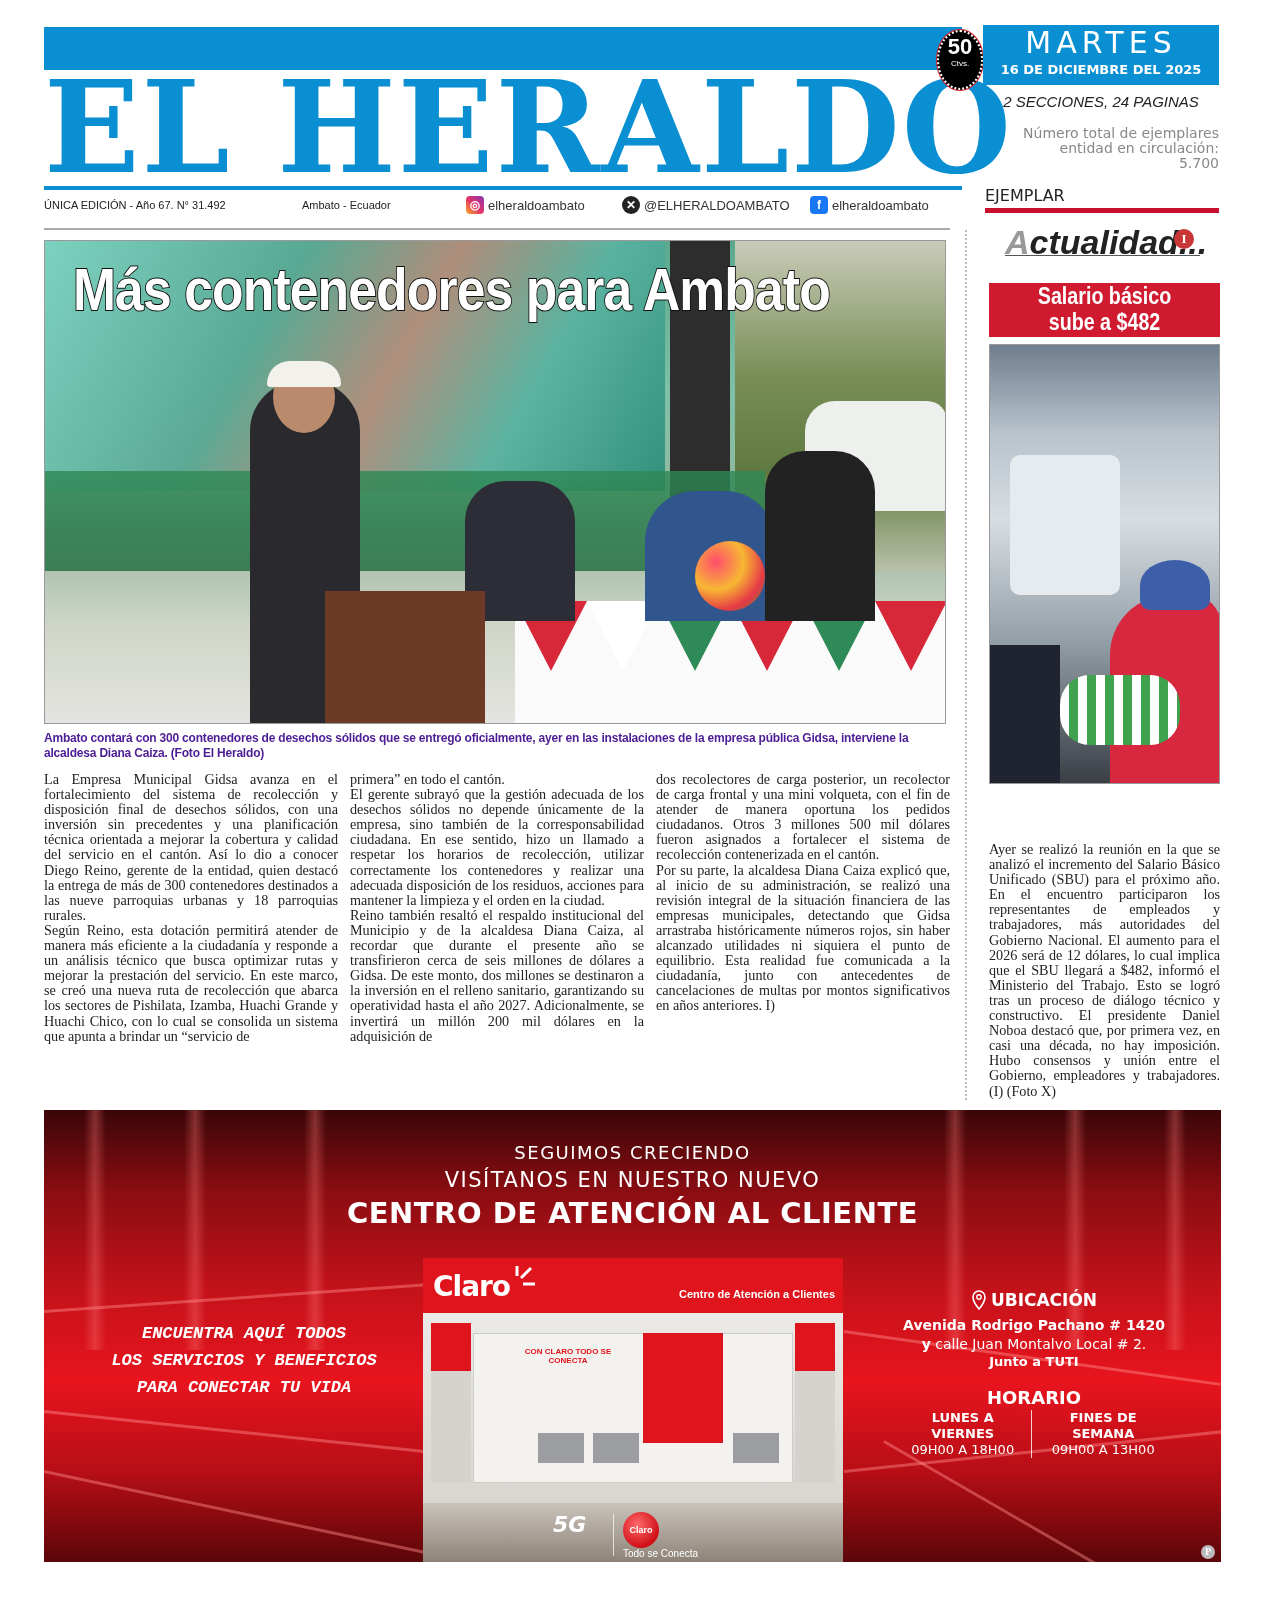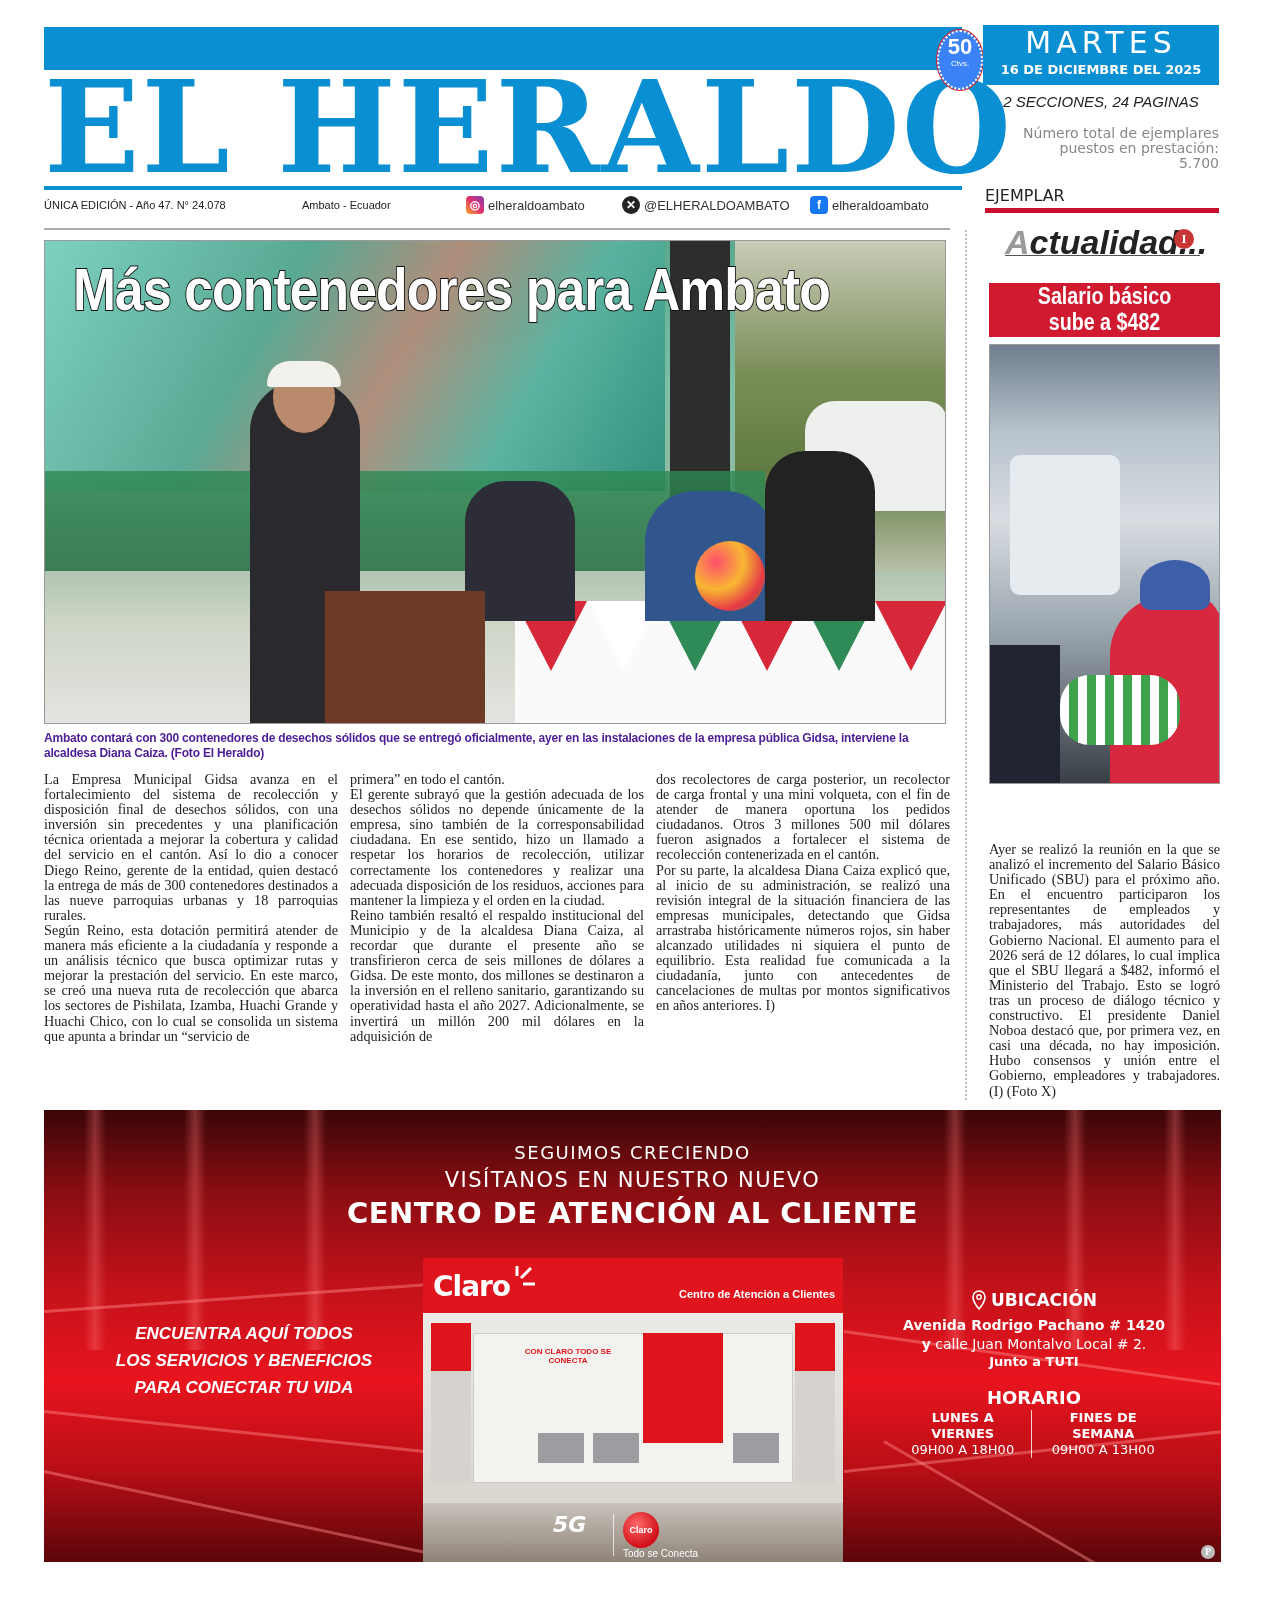--- a/index.html
+++ b/index.html
@@ -7,21 +7,21 @@
   body { position: relative; font-family: "Liberation Sans", sans-serif; color: #111; }
 
   
   .top-bar { position: absolute; left: 44px; top: 27px; width: 918px; height: 43px; background: #0a8fd3; }
   .logo { position: absolute; left: 44px; top: 62px; width: 918px; height: 130px;
           font-family: "DejaVu Serif", serif; font-weight: bold; font-size: 128px; line-height: 130px;
           color: #0a8fd3; letter-spacing: 2px; transform: scaleX(0.98); transform-origin: left;
           white-space: nowrap; }
   .logo-rule { position: absolute; left: 44px; top: 186px; width: 918px; height: 4px; background: #0a8fd3; }
   .price-badge { position: absolute; left: 937px; top: 30px; width: 46px; height: 60px; border-radius: 50%;
-                 background: #3b82f6; color: #fff; text-align: center; border: 2px dotted #fff;
+                 background: #000000; color: #fff; text-align: center; border: 2px dotted #fff;
                  box-shadow: 0 0 0 1px #d8202a; }
   .price-badge .num { display: block; font-size: 22px; font-weight: bold; line-height: 26px; margin-top: 2px; }
   .price-badge .unit { display: block; font-size: 8px; line-height: 8px; }
 
   .meta-row { position: absolute; left: 44px; top: 196px; width: 918px; height: 22px; font-size: 11px; color: #222; }
   .meta-row .edition { position: absolute; left: 0; top: 3px; }
   .meta-row .city { position: absolute; left: 258px; top: 3px; }
   .social { position: absolute; top: 0; display: flex; align-items: center; gap: 4px; font-size: 13px; color: #333; }
   .social .ico { width: 18px; height: 18px; border-radius: 4px; display: inline-flex; align-items: center;
                  justify-content: center; color: #fff; font-size: 12px; font-weight: bold; }
@@ -99,21 +99,21 @@
   .ad { position: absolute; left: 44px; top: 1110px; width: 1177px; height: 452px; overflow: hidden;
         background: linear-gradient(180deg, #3a0608 0%, #8a0d12 18%, #c5121a 40%, #e8141e 60%, #b70e16 80%, #5a0609 100%); }
   .ad-streak { position: absolute; height: 3px; background: rgba(255,140,140,.45); transform-origin: left; }
   .ad-curtain { position: absolute; top: 0; width: 22px; height: 240px; background: linear-gradient(90deg, rgba(255,255,255,0), rgba(255,120,120,.35), rgba(255,255,255,0)); }
   .ad-line1, .ad-line2 { position: absolute; left: 0; width: 100%; text-align: center; color: #fff; font-family: "DejaVu Sans", sans-serif; letter-spacing: 1.5px; }
   .ad-line1 { top: 32px; font-size: 18px; }
   .ad-line2 { top: 58px; font-size: 21px; }
   .ad-title { position: absolute; left: 0; top: 86px; width: 100%; text-align: center; color: #fff; font-family: "DejaVu Sans", sans-serif;
               font-weight: bold; font-size: 29px; letter-spacing: 0.5px; }
   .ad-left { position: absolute; left: 30px; top: 210px; width: 340px; text-align: center; color: #fff; font-weight: bold; font-style: italic;
-             font-family: Liberation Sans, sans-serif; font-size: 17px; line-height: 27px; }
+             font-family: Liberation Mono, monospace; font-size: 17px; line-height: 27px; }
   .ad-store { position: absolute; left: 379px; top: 148px; width: 420px; height: 367px; }
   .store-top { position: absolute; left: 0; top: 0; width: 420px; height: 55px; background: #e0141c; }
   .claro-logo { position: absolute; left: 10px; top: 12px; color: #fff; font-weight: bold; font-size: 28px; font-family: "DejaVu Sans", sans-serif; letter-spacing: -1px; }
   .claro-rays { position: absolute; left: 88px; top: 6px; width: 26px; height: 24px; }
   .store-label { position: absolute; right: 8px; top: 30px; color: #fff; font-size: 11px; font-weight: bold; }
   .store-body { position: absolute; left: 0; top: 55px; width: 420px; height: 190px; background: linear-gradient(180deg, #eceae6, #d9d6d0); }
   .store-back { position: absolute; left: 50px; top: 20px; width: 320px; height: 150px; background: #f4f2ee; border: 1px solid #ccc; }
   .store-red { position: absolute; left: 220px; top: 20px; width: 80px; height: 110px; background: #e0141c; }
   .store-slogan { position: absolute; left: 95px; top: 34px; width: 100px; text-align: center; color: #e0141c; font-size: 8px; font-weight: bold; line-height: 9px; }
   .store-desk { position: absolute; top: 120px; width: 46px; height: 30px; background: #9b9da0; }
@@ -146,21 +146,21 @@
 
 <div class="top-bar"></div>
 <div class="logo">EL HERALDO</div>
 <div class="logo-rule"></div>
 <div class="price-badge">
   <span class="num">50</span>
   <span class="unit">Ctvs.</span>
 </div>
 
 <div class="meta-row">
-  <span class="edition">ÚNICA EDICIÓN - Año 47. N° 24.078</span>
+  <span class="edition">ÚNICA EDICIÓN - Año 67. N° 31.492</span>
   <span class="city">Ambato - Ecuador</span>
   <a class="social soc-ig">
     <span class="ico ico-ig">◎</span>
     <span>elheraldoambato</span>
   </a>
   <a class="social soc-x">
     <span class="ico ico-x">✕</span>
     <span>@ELHERALDOAMBATO</span>
   </a>
   <a class="social soc-fb">
@@ -169,21 +169,21 @@
   </a>
 </div>
 
 <div class="date-box">
   <div class="day">MARTES</div>
   <div class="date">16 DE DICIEMBRE DEL 2025</div>
 </div>
 <div class="sections">2 SECCIONES, 24 PAGINAS</div>
 <div class="circ">
   <div>Número total de ejemplares</div>
-  <div>puestos en prestación:</div>
+  <div>entidad en circulación:</div>
   <div>5.700</div>
 </div>
 <div class="ejemplar">EJEMPLAR</div>
 <div class="ejemplar-rule"></div>
 
 <div class="col-sep"></div>
 <div class="vdots"></div>
 
 <div class="photo">
   <div class="ph-screen"></div>

